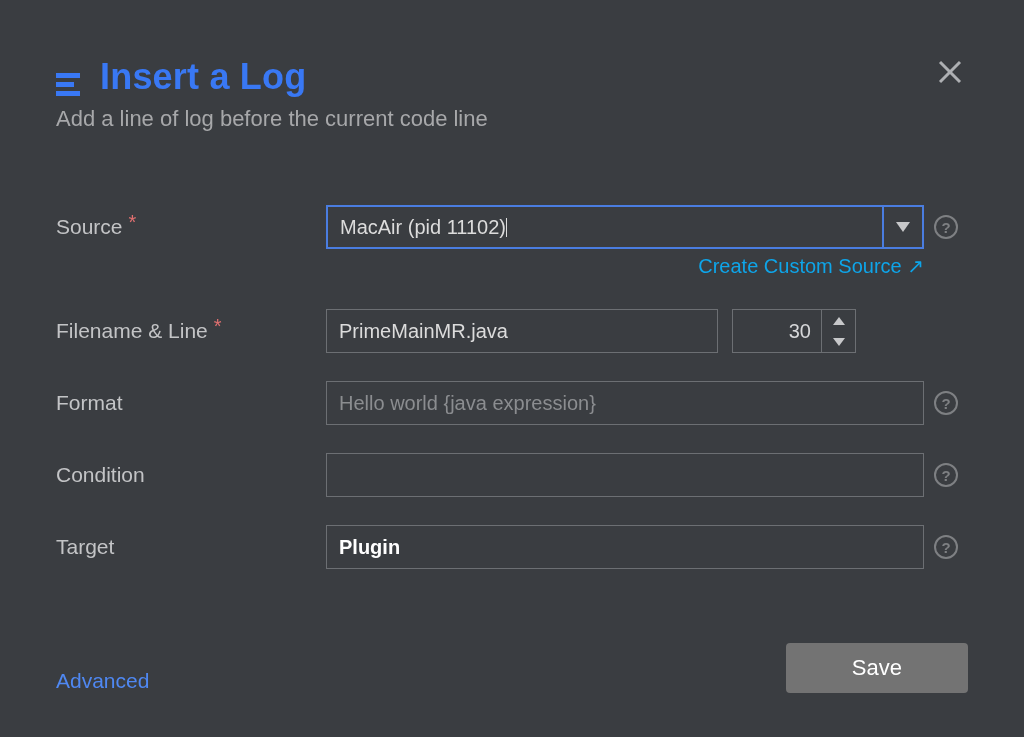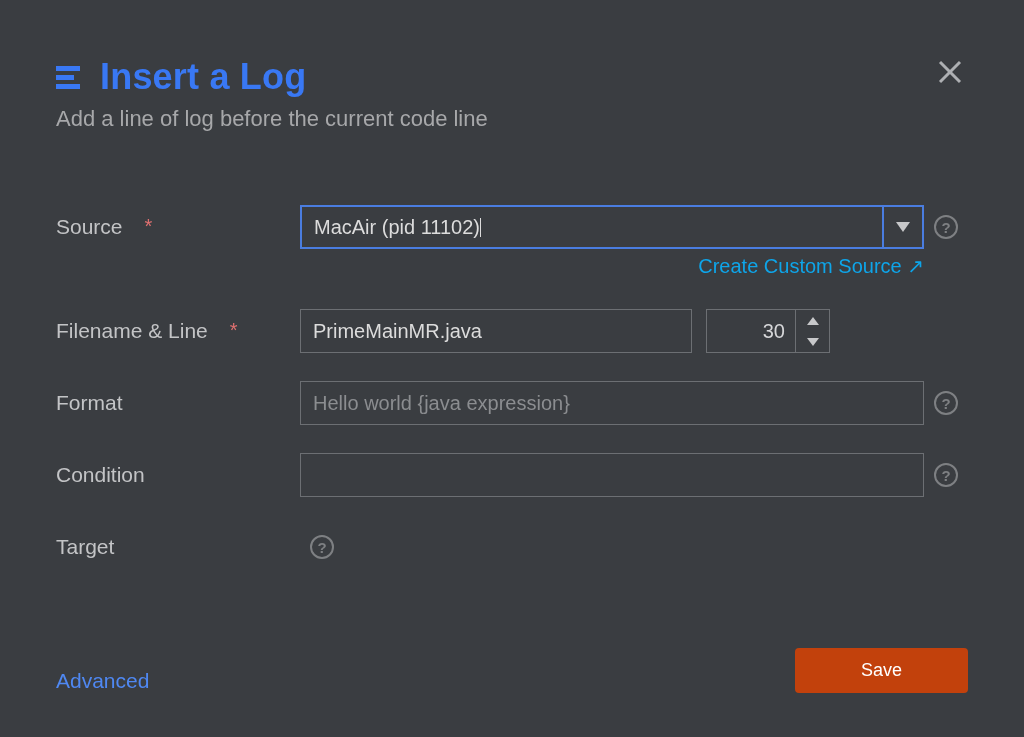--- a/index.html
+++ b/index.html
@@ -14,21 +14,21 @@
     .dialog {
       position: relative;
       width: 1024px;
       height: 737px;
       padding: 56px 56px 40px 56px;
     }
 
     
     .header-row {
       display: flex;
-      align-items: center;
+      align-items: flex-end;
       gap: 14px;
     }
     .menu-icon svg { display: block; }
     .dialog-title {
       color: #3978f4;
       font-size: 36px;
       font-weight: 700;
       letter-spacing: 0.2px;
     }
     .subtitle {
@@ -57,35 +57,36 @@
       min-height: 46px;
       margin-bottom: 26px;
     }
     .form-row.tight-bottom { margin-bottom: 4px; }
     .form-label {
       width: 244px;
       flex: 0 0 244px;
       font-size: 21px;
       color: #c3c4c6;
       display: flex;
-      align-items: flex-end;
-      gap: 22px;
+      align-items: flex-start;
+      gap: 6px;
     }
     .req {
       color: #e07070;
       font-size: 20px;
       line-height: 1;
       position: relative;
       top: -3px;
     }
     .field-col {
       flex: 1;
       display: flex;
       align-items: center;
       gap: 18px;
+      margin-left: 26px;
     }
     .help-col {
       width: 44px;
       flex: 0 0 44px;
       display: flex;
       align-items: center;
       justify-content: center;
     }
 
     
@@ -216,23 +217,23 @@
       display: flex;
       align-items: flex-end;
       justify-content: space-between;
     }
     .adv-link {
       color: #4f88f2;
       font-size: 21px;
       cursor: pointer;
     }
     .save-btn {
-      background: #c2410c;
+      background: #737373;
       color: #ffffff;
-      font-size: 18px;
+      font-size: 22px;
       font-weight: 500;
       border: none;
       border-radius: 4px;
       padding: 12px 66px;
       cursor: pointer;
     }
 
   </style>
 </head>
 <body>
@@ -341,20 +342,25 @@
       </div>
       <div class="help-col">
         <div class="help-ico">?</div>
       </div>
     </div>
 
     <div class="form-row">
       <div class="form-label">
         <span>Target</span>
       </div>
+      <div class="field-col">
+        <div class="target-select">
+          <span>Plugin</span>
+        </div>
+      </div>
       <div class="help-col">
         <div class="help-ico">?</div>
       </div>
     </div>
 
   </div>
 
   <div class="footer">
     <span class="adv-link">Advanced</span>
     <button class="save-btn">Save</button>

